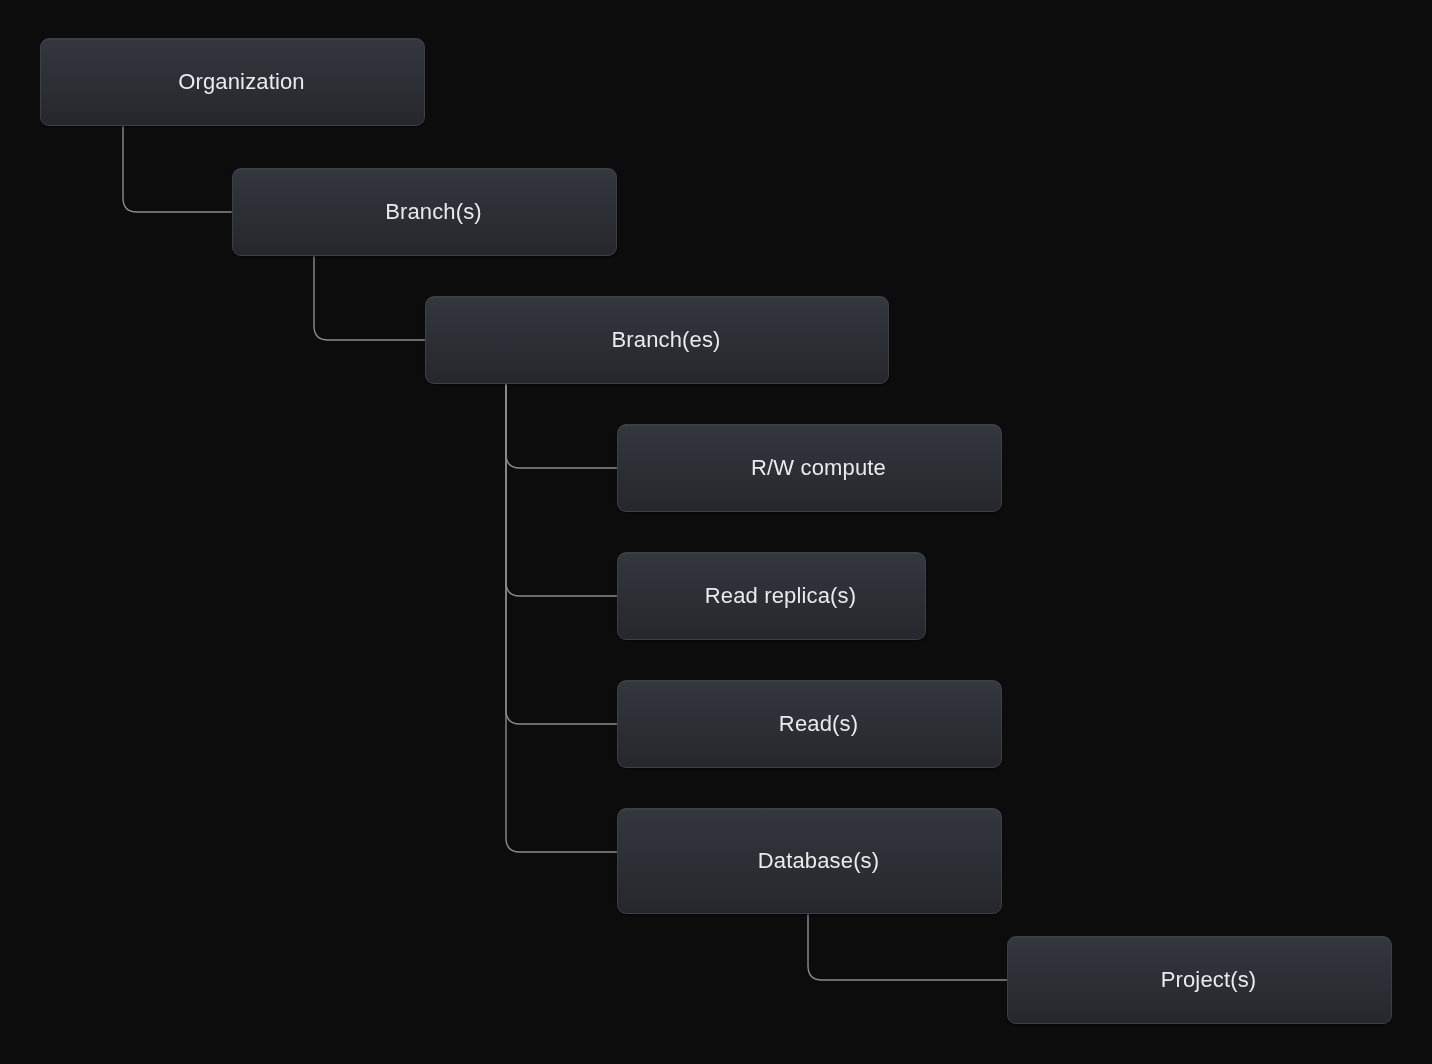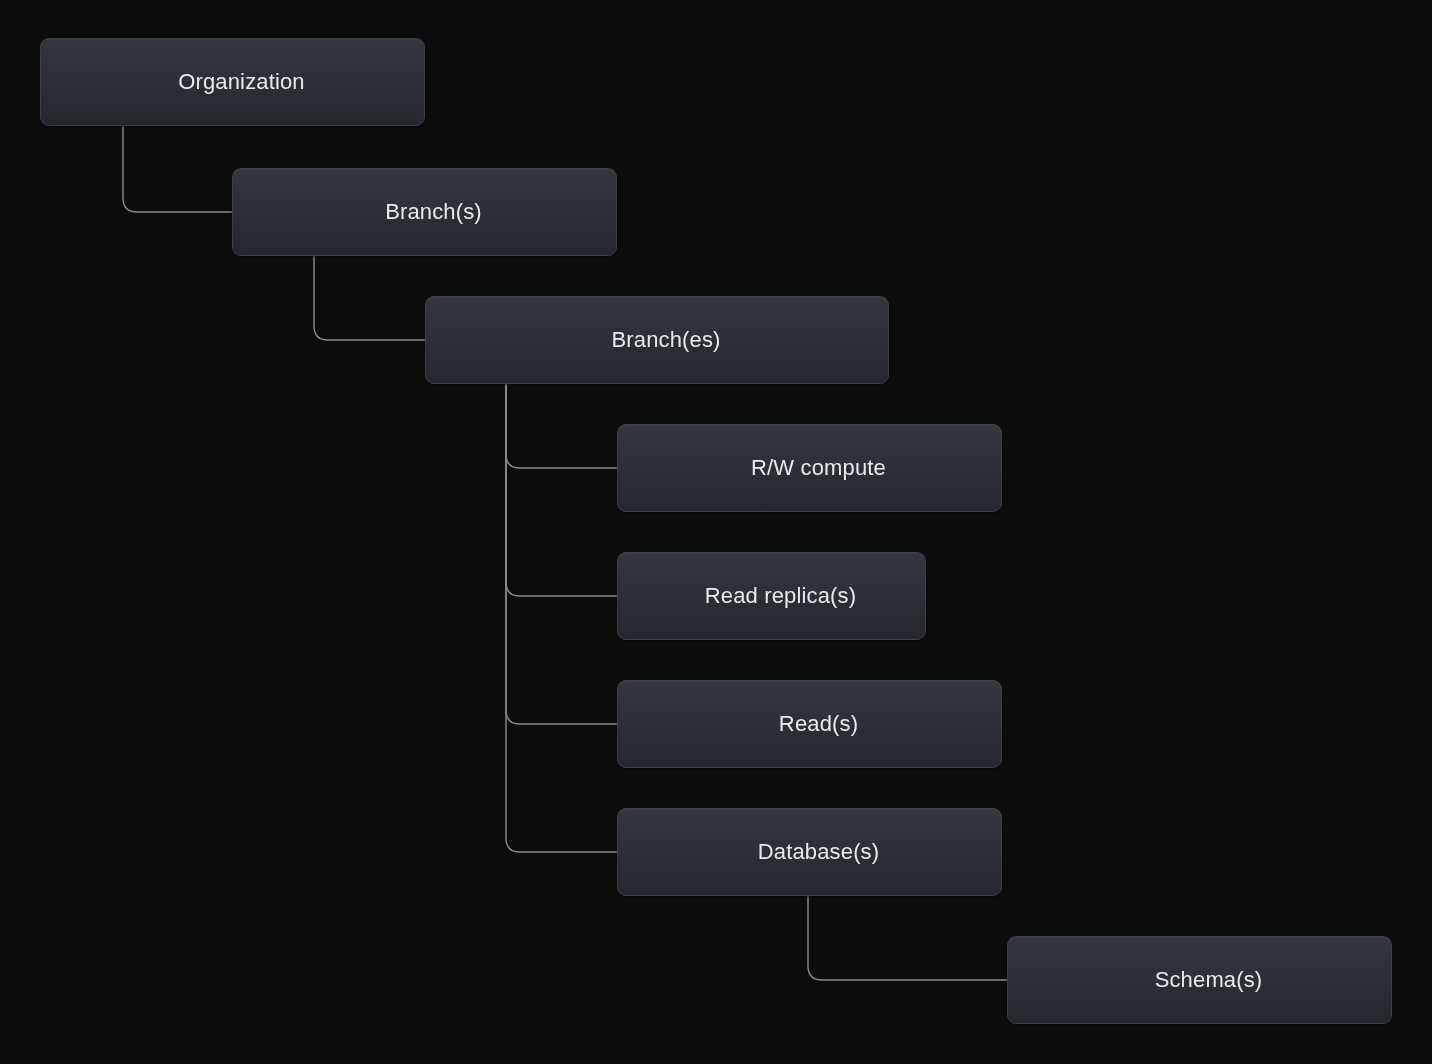--- a/index.html
+++ b/index.html
@@ -85,21 +85,21 @@
       </div>
       <div class="node" style="left: 617px; top: 424px; width: 385px; height: 88px; align-items: center;">
         <span class="node-label">R/W compute</span>
       </div>
       <div class="node" style="left: 617px; top: 552px; width: 309px; height: 88px;">
         <span class="node-label">Read replica(s)</span>
       </div>
       <div class="node" style="left: 617px; top: 680px; width: 385px; height: 88px;">
         <span class="node-label">Read(s)</span>
       </div>
-      <div class="node" style="left: 617px; top: 808px; width: 385px; height: 88px;">
+      <div class="node" style="left: 617px; top: 808px; width: 385px; height: 106px;">
         <span class="node-label">Database(s)</span>
       </div>
       <div class="node" style="left: 1007px; top: 936px; width: 385px; height: 88px;">
-        <span class="node-label">Schema(s)</span>
+        <span class="node-label">Project(s)</span>
       </div>
     </div>
 
 </div>
 
 </body></html>

